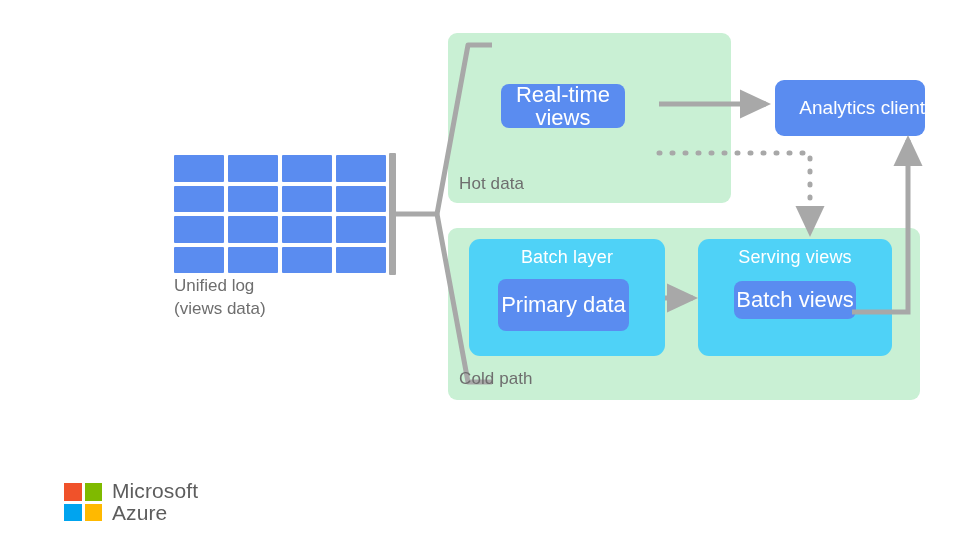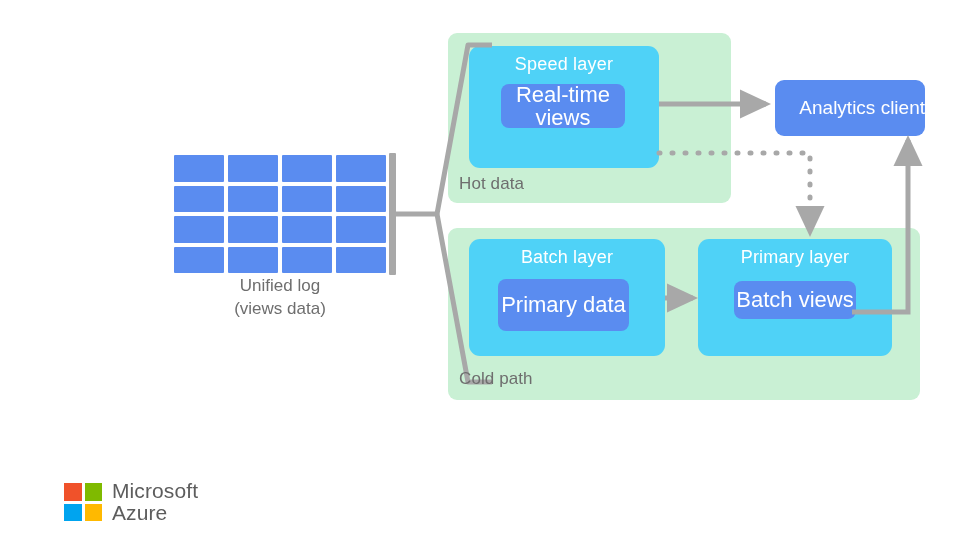--- a/index.html
+++ b/index.html
@@ -94,21 +94,21 @@
     left:389px;top:153px;
     width:7px;height:122px;
     background:#a8a8a8;
     border-radius:1px;
     z-index:3;
   }
   #log-caption{
     position:absolute;
     left:174px;top:275px;
     width:212px;
-    text-align:center;
+    text-align:left;
     color:#6e6e6e;
     font-size:17px;
     line-height:1.35;
     z-index:3;
   }
 
   
   #azure-logo{position:absolute;left:64px;top:434px;z-index:6;display:flex;align-items:center;margin-top:46px;}
   #azure-squares{width:38px;height:38px;display:grid;grid-template-columns:1fr 1fr;grid-template-rows:1fr 1fr;gap:3px;}
   #azure-words{margin-left:10px;color:#5d5d5d;font-size:21px;line-height:1.05;letter-spacing:.1px;}
@@ -163,44 +163,41 @@
   </div>
   <div id="log-bar"></div>
   <div id="log-caption">
     <div>Unified log</div>
     <div>(views data)</div>
   </div>
 
   <div class="pathbox" style="left:448px;top:33px;width:283px;height:170px;"></div>
   <div class="pathlabel" style="left:459px;top:174px;">Hot data</div>
 
-  <div class="layer" style="left:469px;top:46px;width:190px;height:122px;">
-    <div class="layer-title">Speed layer</div>
-  </div>
   <div class="pill" style="left:501px;top:84px;width:124px;height:44px;flex-direction:column;">
     <span>Real-time</span>
     <span>views</span>
   </div>
 
   <div class="node" style="left:775px;top:80px;width:150px;height:56px;">
     <span>Analytics client</span>
   </div>
 
   <div class="pathbox" style="left:448px;top:228px;width:472px;height:172px;"></div>
   <div class="pathlabel" style="left:459px;top:369px;">Cold path</div>
 
   <div class="layer" style="left:469px;top:239px;width:196px;height:117px;">
     <div class="layer-title">Batch layer</div>
   </div>
   <div class="pill" style="left:498px;top:279px;width:131px;height:52px;">
     <span>Primary data</span>
   </div>
 
   <div class="layer" style="left:698px;top:239px;width:194px;height:117px;">
-    <div class="layer-title">Primary layer</div>
+    <div class="layer-title">Serving views</div>
   </div>
   <div class="pill" style="left:734px;top:281px;width:122px;height:38px;">
     <span>Batch views</span>
   </div>
 
   <div id="azure-logo">
     <div id="azure-squares">
       <div style="background:#f0522a;"></div>
       <div style="background:#7fba00;"></div>
       <div style="background:#00a4ef;"></div>

